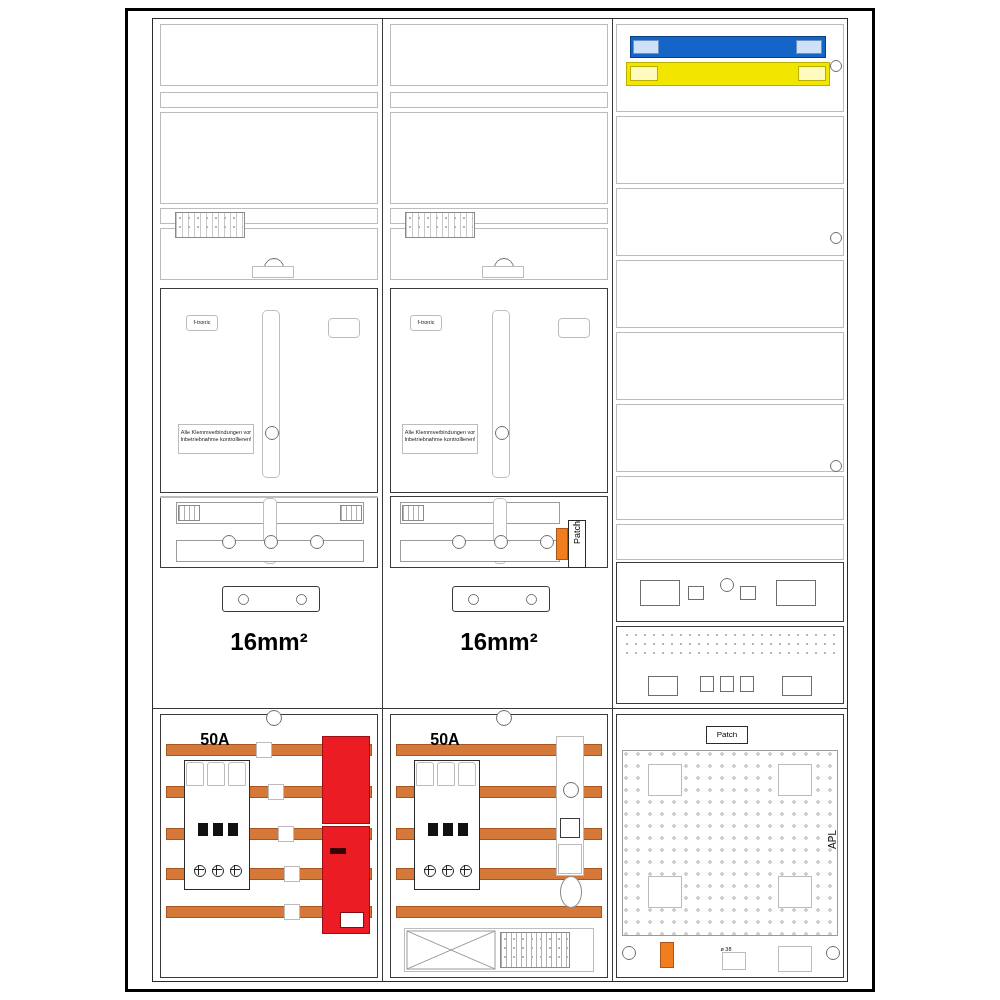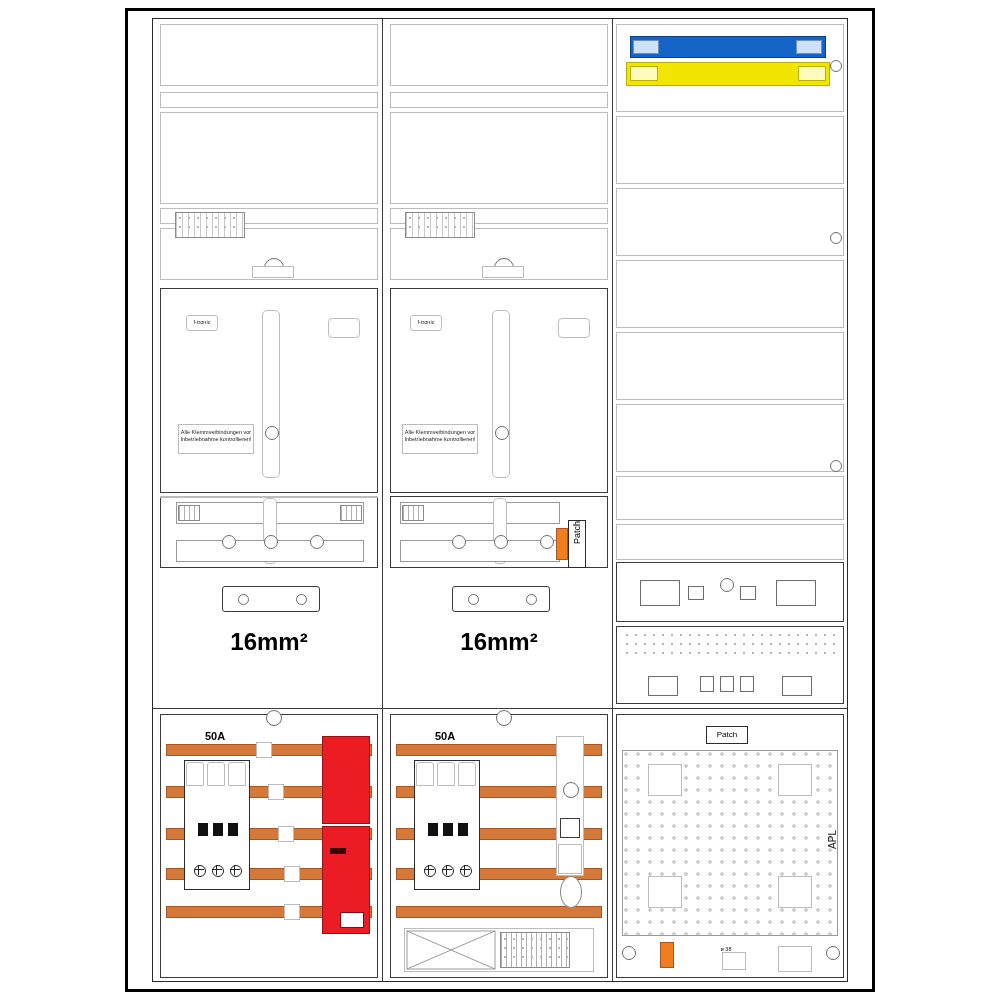--- a/index.html
+++ b/index.html
@@ -15,21 +15,21 @@
   .box.dark{border-color:#3a3a3a;}
   .box.light{border-color:#bcbcbc;}
 
   
   .colsep{position:absolute;width:1px;background:#3a3a3a;}
   .rowsep{position:absolute;height:1px;background:#3a3a3a;}
 
   .label{position:absolute;font-size:9px;color:#1a1a1a;line-height:1.25;text-align:center;}
   .label.tiny{font-size:5.5px;}
   .big{font-size:24px;font-weight:bold;color:#000;}
-  .med{font-size:11px;color:#000;}
+  .med{font-size:16px;color:#000;}
   .vert{writing-mode:vertical-rl;transform:rotate(180deg);}
 
   
   .busbar{position:absolute;background:#d4793a;border:1px solid #a8551f;box-sizing:border-box;}
   
   .redblock{position:absolute;background:#ec1c24;border:1px solid #9d0f16;box-sizing:border-box;}
   .blueblock{position:absolute;background:#1565c8;border:1px solid #0d3f80;box-sizing:border-box;}
   .yellowblock{position:absolute;background:#f2e600;border:1px solid #b9b000;box-sizing:border-box;}
   .orangeblock{position:absolute;background:#f07d1e;border:1px solid #a8551f;box-sizing:border-box;}
 

